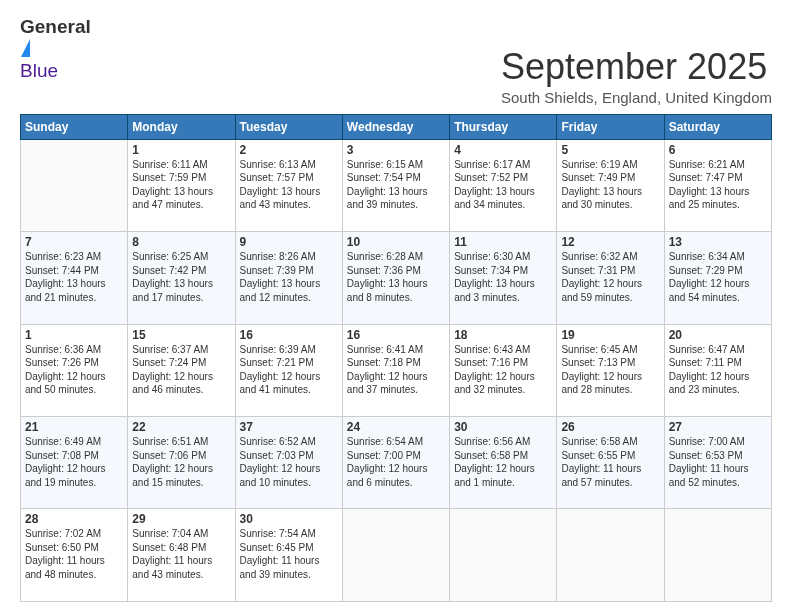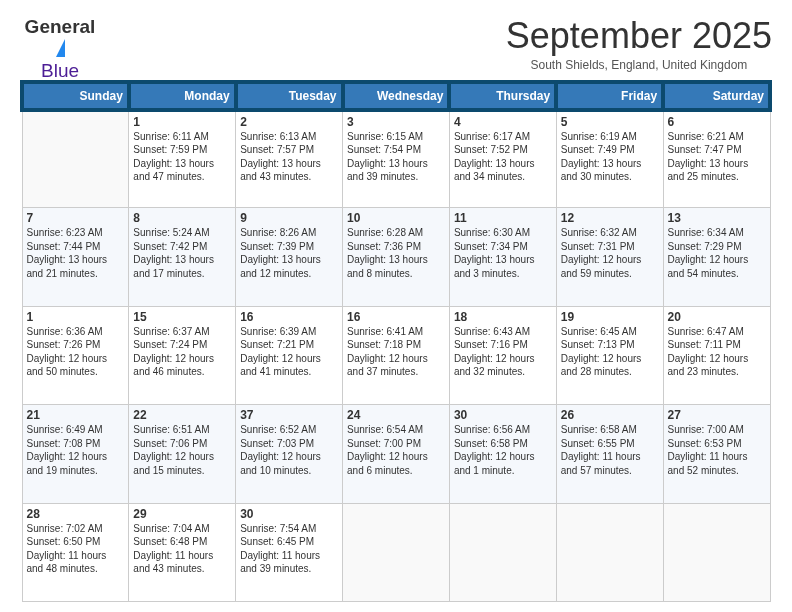--- a/index.html
+++ b/index.html
@@ -33,47 +33,48 @@
       font-weight: bold;
       color: #333;
     }
     .logo-line2 {
       font-size: 19px;
       font-weight: normal;
       color: #4c1d95;
       margin-top: -4px;
     }
     .title-block {
-      text-align: center;
+      text-align: left;
+      margin-top: 31px;
     }
     .month-title {
       font-size: 36px;
       font-weight: normal;
       color: #333;
       line-height: 1.1;
     }
     .location-title {
-      font-size: 12px;
+      font-size: 15px;
       color: #555;
       margin-top: 2px;
     }
     .calendar {
       width: 100%;
       border-collapse: collapse;
       flex: 1;
       font-size: 10.5px;
     }
     .calendar th {
       background: #3579b8;
       color: #fff;
       padding: 5px 4px;
-      text-align: right;
+      text-align: left;
       font-size: 12px;
       font-weight: 600;
-      border: 4px solid #0c4a6e;
+      border: 1px solid #0c4a6e;
     }
     .calendar td {
       border: 1px solid #ccc;
       vertical-align: top;
       padding: 3px 4px;
       width: calc(100% / 7);
       height: 78px;
     }
     .day-num {
       font-size: 12px;
@@ -92,21 +93,21 @@
     .row-shaded td {
       background: #f5f8fc;
     }
   </style>
 </head>
 <body>
 
 <div class="page">
   <div class="header">
     <div class="logo-wrapper">
-      <div style="position:relative; display:inline-block;text-align:center;">
+      <div style="position:relative; display:inline-block;">
         <span class="logo-line1">
           <span style="color:#333">General</span><span style="display:inline-block; width:0; height:0; border-left:9px solid transparent; border-bottom:18px solid #2288ee; vertical-align:top; margin-left:1px; margin-top:1px;"></span>
         </span>
         <br>
         <span class="logo-line2">Blue</span>
       </div>
     </div>
     <div class="title-block">
       <div class="month-title">September 2025</div>
       <div class="location-title">South Shields, England, United Kingdom</div>
@@ -189,21 +190,21 @@
             <div class="day-info">
               <div>Sunrise: 6:23 AM</div>
               <div>Sunset: 7:44 PM</div>
               <div>Daylight: 13 hours</div>
               <div>and 21 minutes.</div>
             </div>
           </td>
           <td>
             <div class="day-num">8</div>
             <div class="day-info">
-              <div>Sunrise: 5:24 AM</div>
+              <div>Sunrise: 6:25 AM</div>
               <div>Sunset: 7:42 PM</div>
               <div>Daylight: 13 hours</div>
               <div>and 17 minutes.</div>
             </div>
           </td>
           <td>
             <div class="day-num">9</div>
             <div class="day-info">
               <div>Sunrise: 8:26 AM</div>
               <div>Sunset: 7:39 PM</div>

